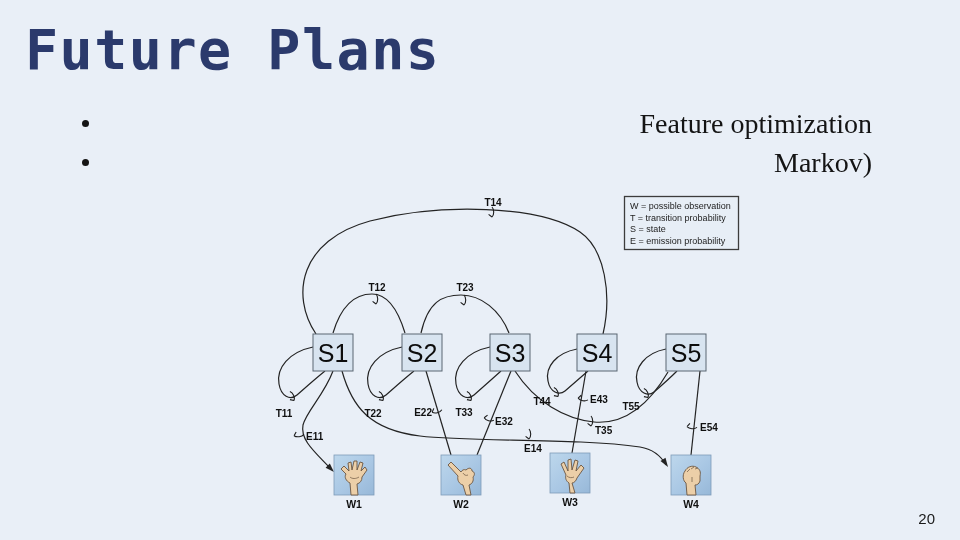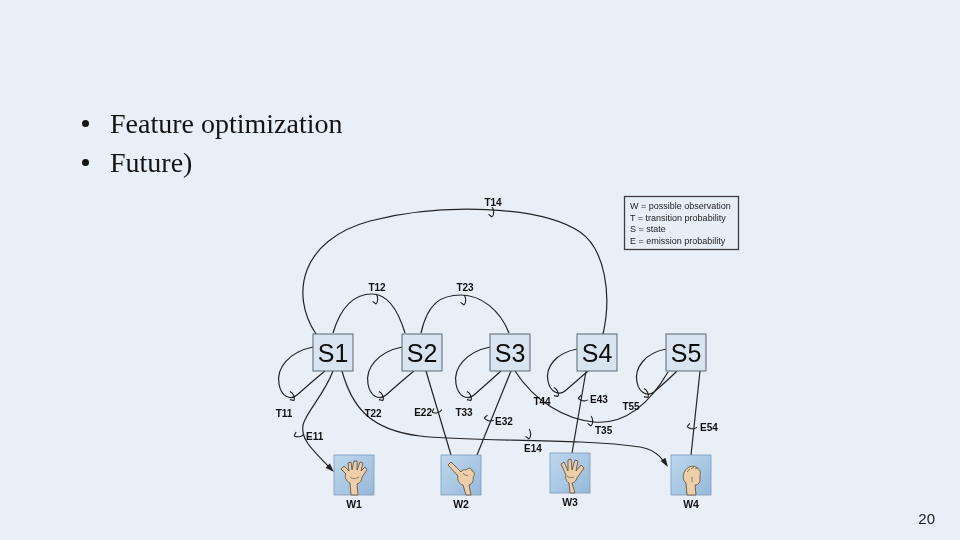--- a/index.html
+++ b/index.html
@@ -18,21 +18,21 @@
   .bullets{
     position:absolute;left:82px;top:104px;width:790px;
     font-family:"Liberation Serif",serif;
     font-size:28px;line-height:39px;color:#141414;
   }
   .bullet-item{display:flex;align-items:flex-start;}
   .bullet-dot{
     flex:0 0 auto;width:7px;height:7px;border-radius:50%;
     background:#141414;margin:16px 21px 0 0;
   }
-  .bullet-text{flex:1 1 auto;}
+  .bullet-text{flex:1 1 auto;text-align:right;}
   .page-number{
     position:absolute;right:25px;bottom:13px;
     font-family:"Liberation Sans",sans-serif;
     font-size:15px;color:#1a1a1a;
   }
   svg.diagram{position:absolute;left:0;top:0;}
   .edge{stroke:#232323;stroke-width:1.2;fill:none;}
   .tickmark{stroke:#1c1c1c;stroke-width:1.1;fill:none;}
   .state-box{fill:#d8e4f0;stroke:#5a6672;stroke-width:1;}
   .state-label{font-family:"Liberation Sans",sans-serif;font-size:25px;fill:#0c0c0c;text-anchor:middle;}
@@ -45,32 +45,33 @@
   .obs-sky{stroke:#7e9cb8;stroke-width:0.8;}
   .hand{fill:#eccfa8;stroke:#6b5642;stroke-width:0.9;stroke-linejoin:round;}
   .hand-detail{stroke:#6b5642;stroke-width:0.7;fill:none;}
   .arrowhead{fill:#232323;stroke:none;}
 </style>
 </head>
 <body>
 
 <div class="slide">
 
+  <div class="title">Future Plans</div>
 
   <div class="bullets">
     <div class="bullet-item">
       <span class="bullet-dot"></span>
       <div class="bullet-text">
         <div>Feature optimization</div>
       </div>
     </div>
     <div class="bullet-item">
       <span class="bullet-dot"></span>
       <div class="bullet-text">
-        <div>Future)</div>
+        <div>Markov)</div>
       </div>
     </div>
   </div>
 
   <svg class="diagram" width="960" height="540" viewBox="0 0 960 540">
     <defs>
       <linearGradient id="sky" x1="0" y1="0" x2="1" y2="1">
         <stop offset="0" stop-color="#bdd7ec"></stop>
         <stop offset="0.55" stop-color="#a9c7e4"></stop>
         <stop offset="1" stop-color="#97b8d8"></stop>

